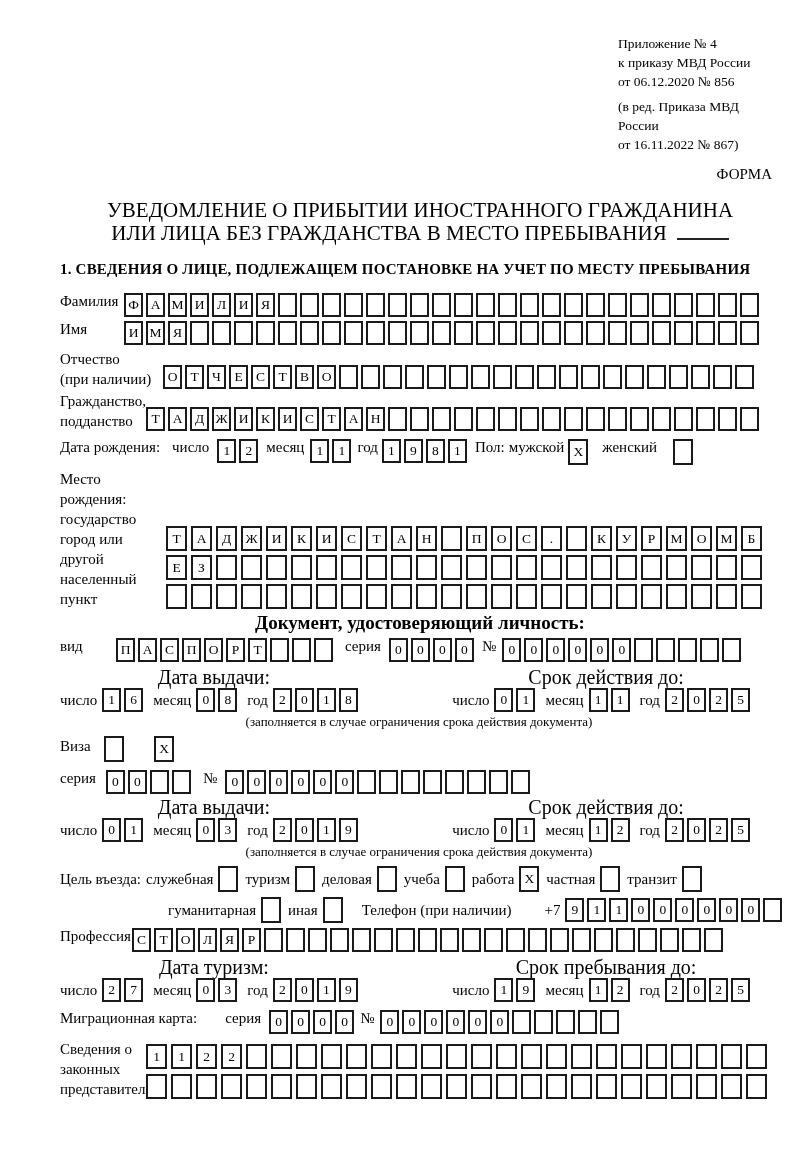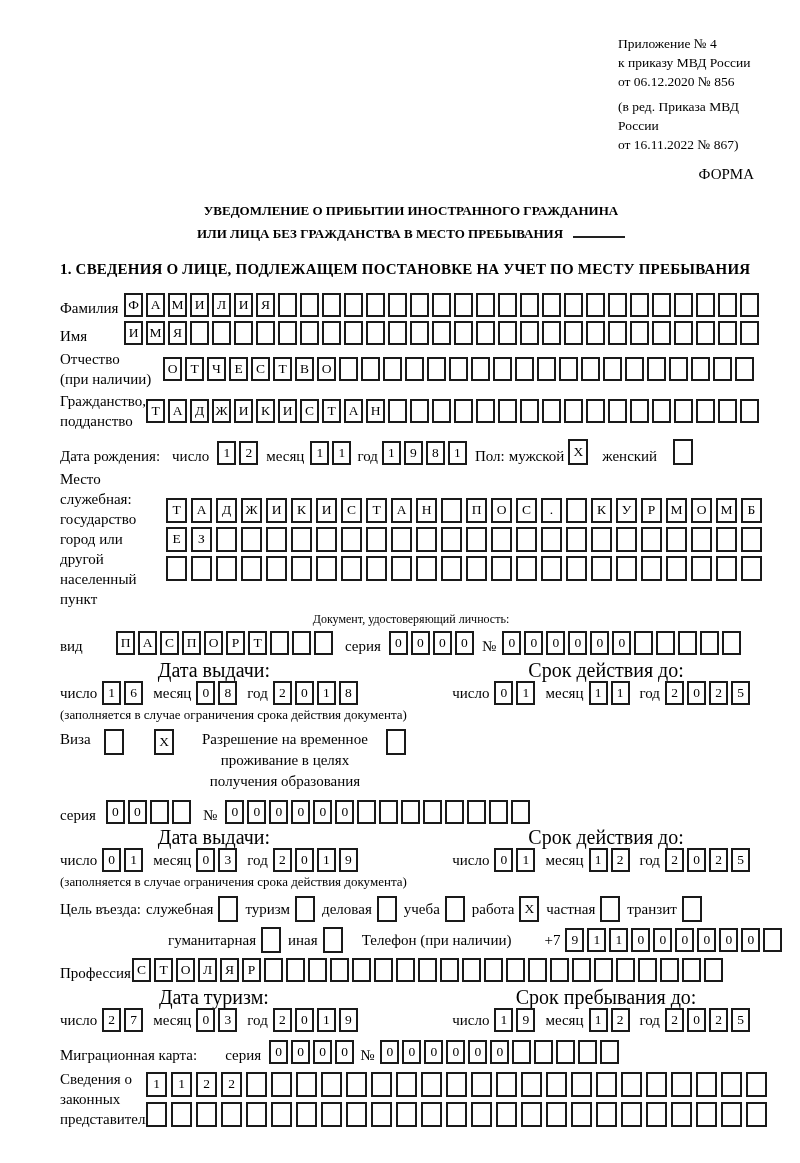--- a/index.html
+++ b/index.html
@@ -1,52 +1,52 @@
 <!DOCTYPE html>
 <html><head>
 <meta charset="utf-8">
 <style>
   *{margin:0;padding:0;box-sizing:border-box}
   html,body{width:800px;background:#fff}
   body{height:1163px;overflow:hidden;font-family:"Liberation Serif","DejaVu Serif",serif;color:#000;font-size:15px}
-  .page{width:800px;height:1163px;padding:34px 38px 0 60px}
+  .page{width:800px;height:1163px;padding:34px 20px 0 60px}
   
   .hdr{margin-left:558px;font-size:13.5px;line-height:19px}
   .hdr .rev{margin-top:6px}
   .forma{margin-top:12px;text-align:right;padding-right:8px;font-weight:normal;font-size:15px}
   
-  .title{margin-top:16px;text-align:center;font-weight:bold;font-size:13px;line-height:23px}
+  .title{margin-top:16px;text-align:center;font-weight:normal;font-size:21px;line-height:23px}
   .title .uline{display:inline-block;width:52px;border-bottom:2px solid #222;height:12px;margin-left:10px}
   .sect{margin-top:16px;font-weight:bold;font-size:15px;letter-spacing:.2px}
   
   .fields{margin-top:15px}
-  .frow{display:flex;align-items:flex-end;margin-bottom:4px}
-  .frow.top{align-items:center}
+  .frow{display:flex;align-items:flex-start;margin-bottom:4px}
+  .frow.top{align-items:flex-end}
   .lbl{font-size:15px;white-space:nowrap}
   .lblcol div{line-height:20px}
   .w64{width:64px;flex:none}.w103{width:103px;flex:none}.w86{width:86px;flex:none}
   .w106{width:106px;flex:none}.w56{width:56px;flex:none}.w72{width:72px;flex:none}
   .cells{display:flex;gap:3px;flex:none}
   .cell{width:19px;height:24px;border:2px solid #1a1a1a;flex:none;display:flex;align-items:center;justify-content:center;font-size:13.5px;background:#fff;line-height:1}
   .cells.big{gap:4px}
   .cells.big .cell{width:21px;height:25px}
   .cells.cb .cell{width:20px;height:26px}
   .stack{display:flex;flex-direction:column;gap:4px}
   .ml4{margin-left:4px}.ml6{margin-left:6px}.ml8{margin-left:8px}.ml10{margin-left:10px}
   .ml12{margin-left:12px}.ml14{margin-left:14px}.ml16{margin-left:16px}.ml20{margin-left:20px}.ml28{margin-left:28px}
-  .dochead{text-align:center;font-weight:normal;margin:3px 0 4px 0;font-size:12px}
+  .dochead{text-align:center;font-weight:bold;margin:3px 0 4px 0;font-size:19px}
   .datepair{display:flex;justify-content:space-between;width:700px}
   .dcol{display:flex;flex-direction:column}
   .dcol .dhead{text-align:center;font-size:20px;line-height:18px}
   .dline{display:flex;align-items:center;margin-top:2px}
   .dline .lbl{margin-right:5px}
   .dline .cells{margin-right:10px}
-  .footnote{text-align:left;font-size:13px;margin:2px 2px 6px 0}
+  .footnote{text-align:center;font-size:13px;margin:2px 2px 6px 0}
   .intro{line-height:22px}
-  .resopts{display:flex;align-items:flex-start;margin:4px 0 8px 0}
+  .resopts{display:flex;align-items:center;margin:4px 0 8px 0}
   .resopts .opt{display:flex;align-items:flex-start}
   .optlbl{font-size:15px;line-height:21px}
   .optlbl.c{text-align:center}
   .wv{width:38px}.wvj{width:162px}.wrvp{width:172px}.wrvpo{width:182px}
   .purp{display:flex;align-items:center;margin-bottom:5px}
   .purp .lbl{margin-right:5px}
   .purp .cells{margin-right:7px}
 </style>
 </head>
 <body>
@@ -239,21 +239,21 @@
           <div class="cell">X</div>
         </div>
       <span class="lbl ml14">женский</span>
       <div class="cells cb ml16">
           <div class="cell"></div>
         </div>
     </div>
 
     <div class="frow top" style="margin-bottom:2px">
       <div class="lblcol w106">
-        <div>Место служебная:</div>
+        <div>Место рождения:</div>
         <div>государство</div>
         <div>город или другой</div>
         <div>населенный пункт</div>
       </div>
       <div class="stack">
         <div class="cells big">
             <div class="cell">Т</div>
             <div class="cell">А</div>
             <div class="cell">Д</div>
             <div class="cell">Ж</div>
@@ -423,26 +423,20 @@
         <span class="optlbl wv">Виза</span>
         <div class="cells cb ml6">
             <div class="cell"></div>
           </div>
       </div>
       <div class="opt ml20">
         <div class="cells cb ml10">
             <div class="cell">X</div>
           </div>
       </div>
-      <div class="opt ml20">
-        <span class="optlbl c wrvpo">Разрешение на временное проживание в целях получения образования</span>
-        <div class="cells cb ml10">
-            <div class="cell"></div>
-          </div>
-      </div>
     </div>
 
     <div class="frow" style="margin-bottom:4px">
       <span class="lbl">серия</span>
       <div class="cells ml10">
           <div class="cell">0</div>
           <div class="cell">0</div>
           <div class="cell"></div>
           <div class="cell"></div>
         </div>

